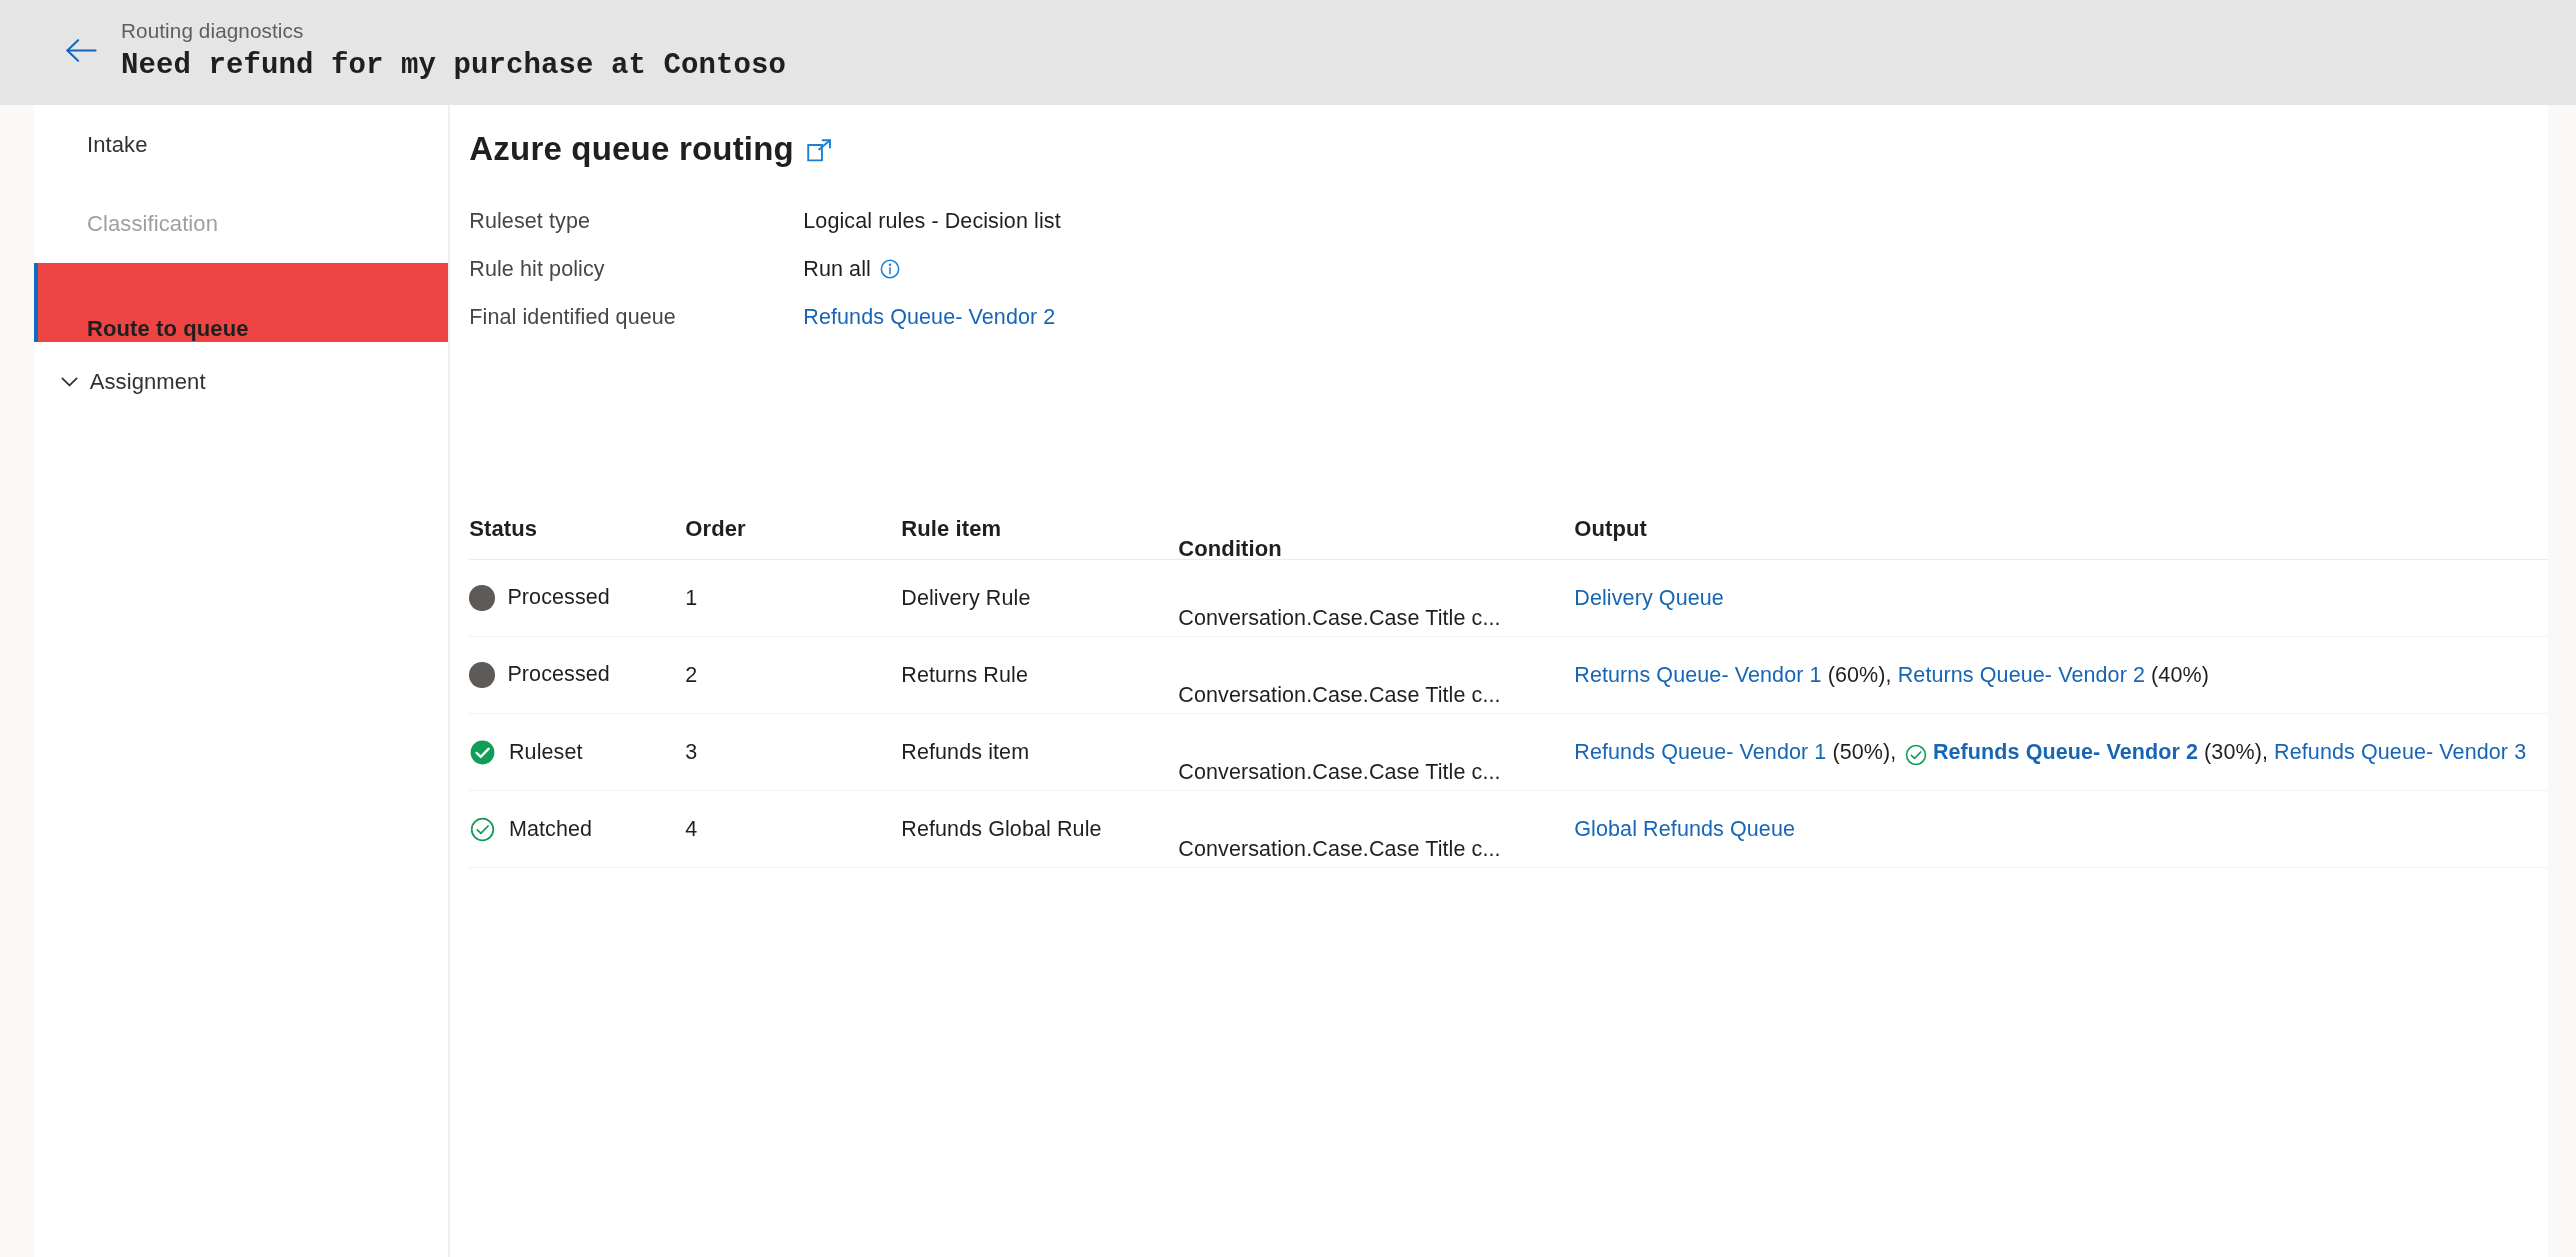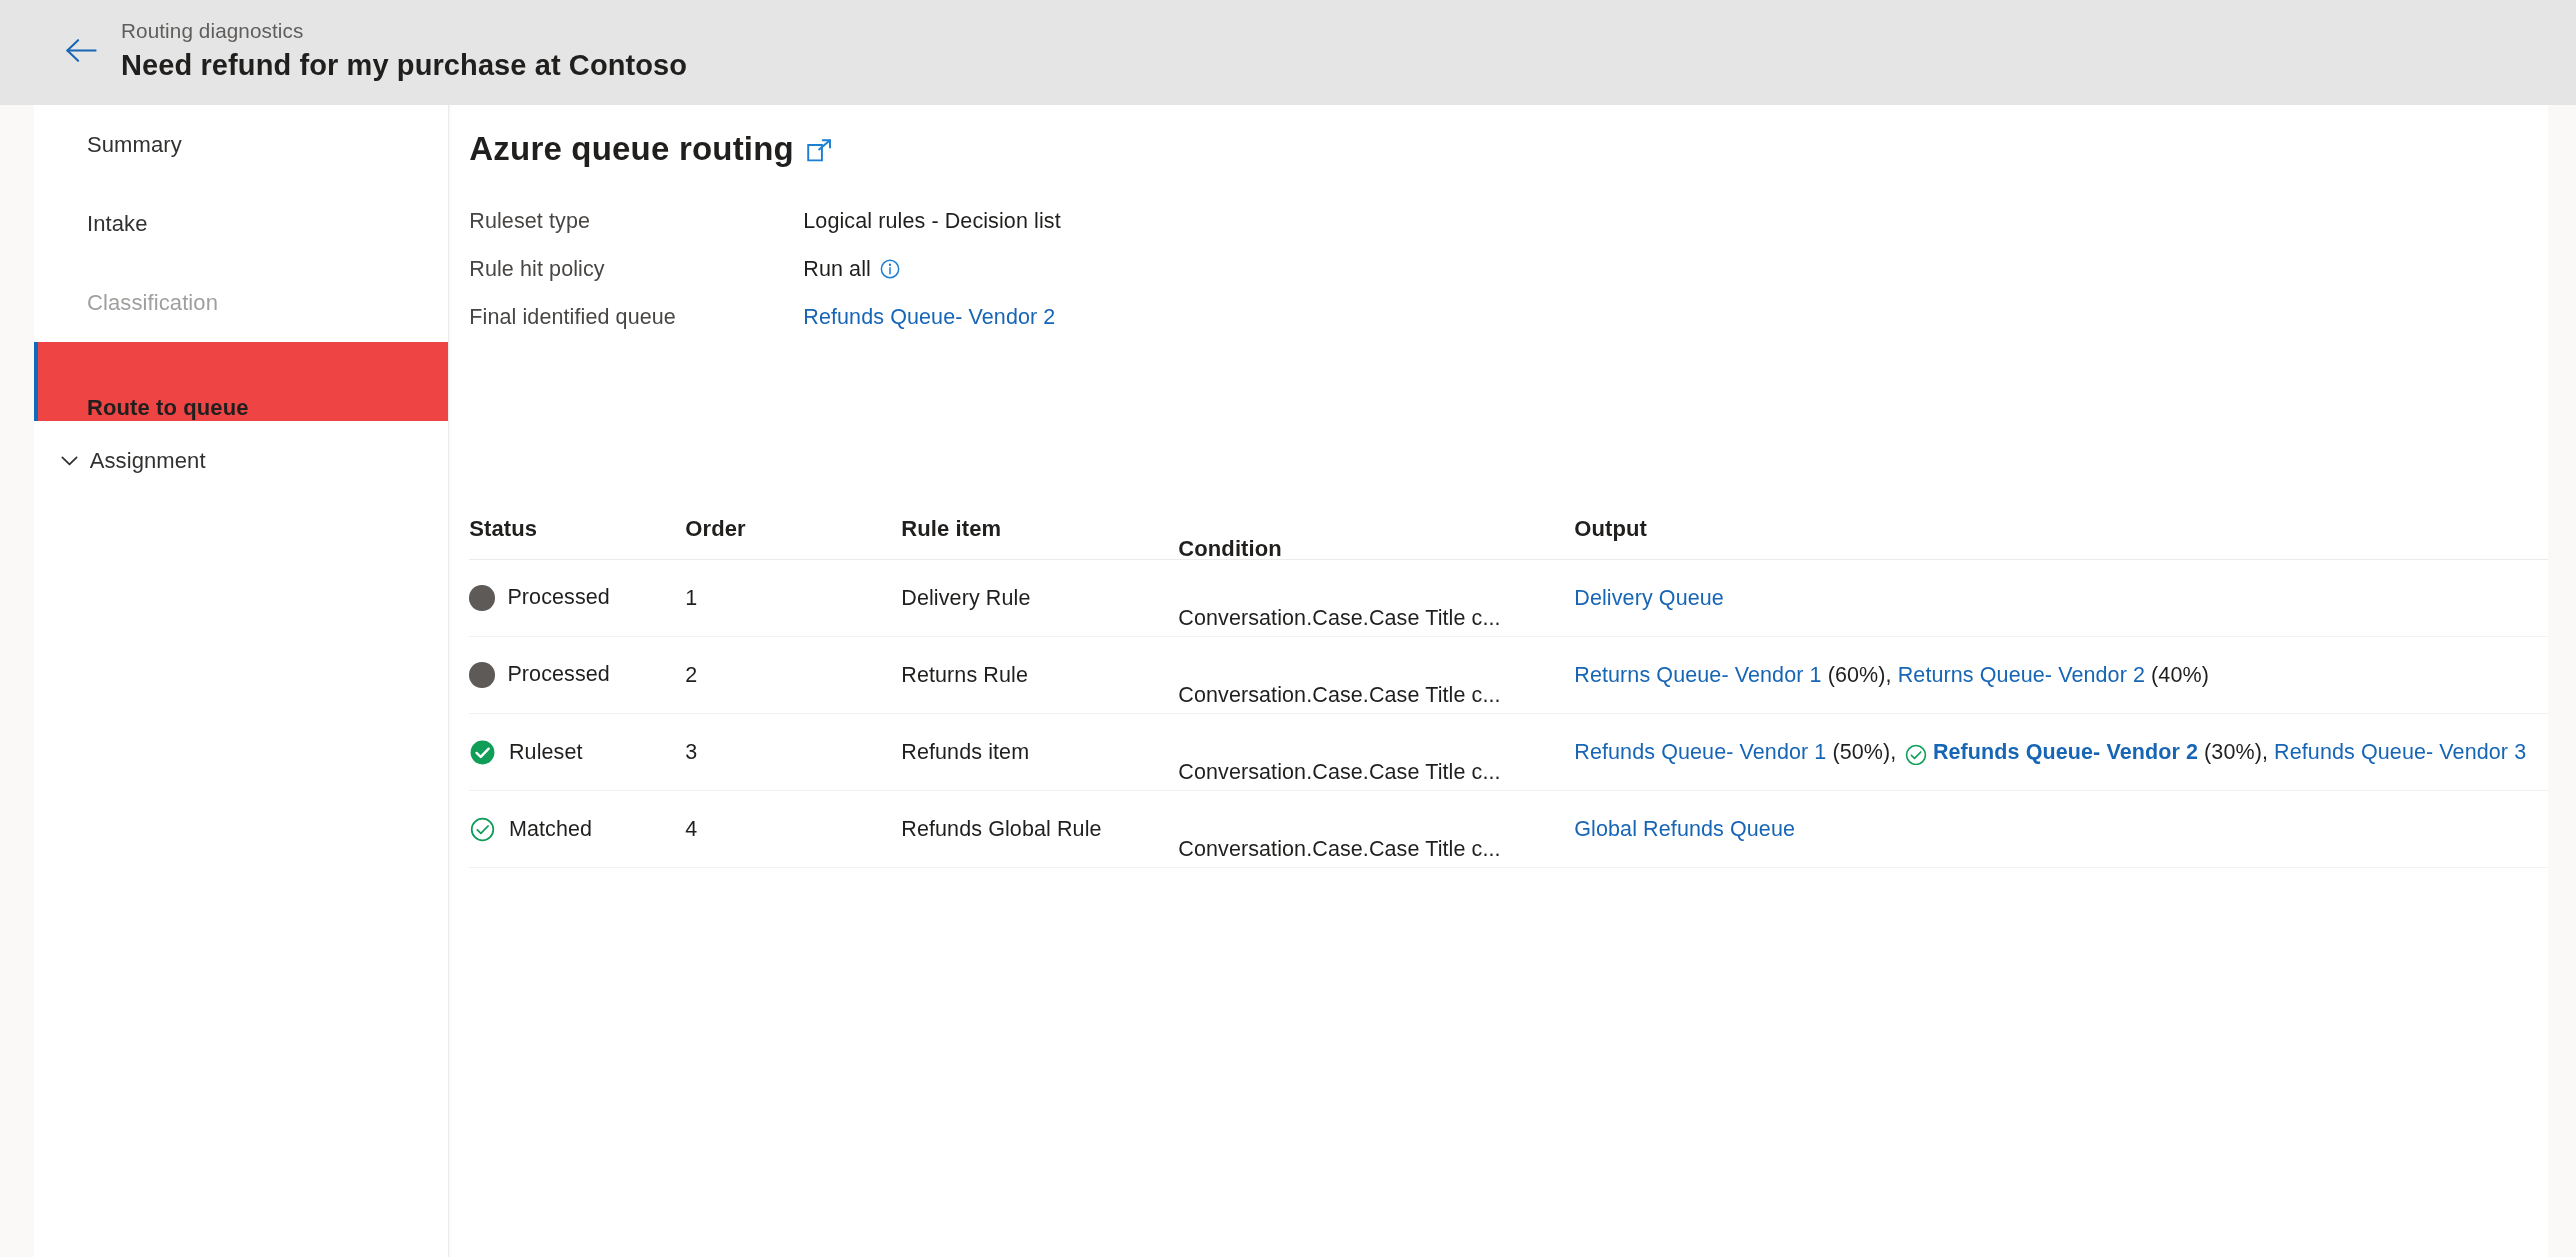--- a/index.html
+++ b/index.html
@@ -39,20 +39,21 @@
     line-height: 25.4px;
     letter-spacing: 0.1px;
   }
   .record-title {
     font-size: 29px;
     font-weight: 600;
     color: #201f1e;
     line-height: 37px;
     margin-top: 4px;
     letter-spacing: 0.1px;
+    font-family: Liberation Mono, monospace;
   }
 
   
   .body-region {
     position: absolute;
     left: 0; top: 105px;
     width: 2576px; height: 1153px;
     background: #faf9f8;
   }
 
@@ -231,23 +232,20 @@
   </div>
   <div class="header-texts">
     <div class="breadcrumb-label">Routing diagnostics</div>
     <div class="record-title">Need refund for my purchase at Contoso</div>
   </div>
 </div>
 
 <div class="body-region">
 
   <nav class="left-nav">
-    <div class="nav-item">
-      <span class="nav-label">Summary</span>
-    </div>
     <div class="nav-item">
       <span class="nav-label">Intake</span>
     </div>
     <div class="nav-item disabled">
       <span class="nav-label">Classification</span>
     </div>
     <div class="nav-item selected">
       <span class="nav-label">Route to queue</span>
     </div>
     <div class="nav-item group">

